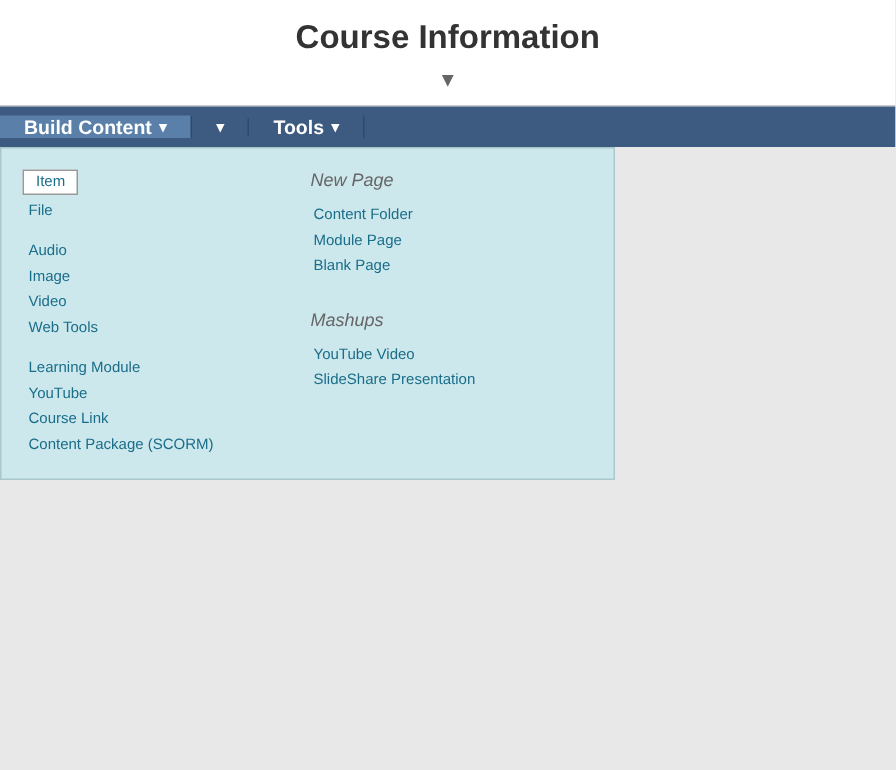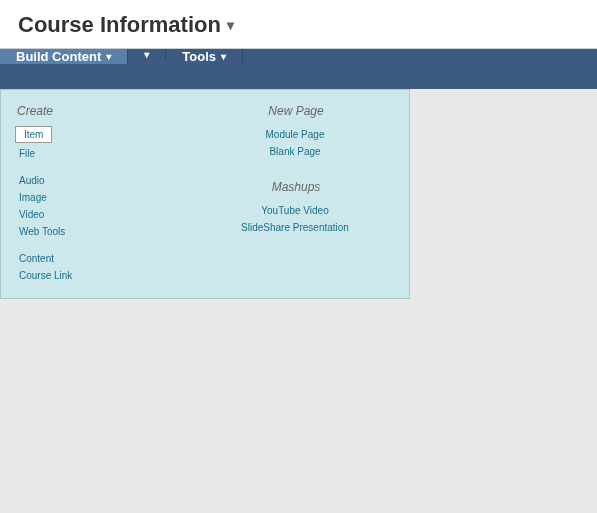--- a/index.html
+++ b/index.html
@@ -18,32 +18,33 @@
       padding: 12px 18px 10px 18px;
       border-bottom: 1px solid #ccc;
     }
     .page-title {
       font-size: 22px;
       font-weight: bold;
       color: #333;
       display: flex;
       align-items: center;
       gap: 6px;
+      flex-direction: column;
     }
     .page-title .chevron-icon {
       font-size: 14px;
       color: #666;
     }
 
     
     .toolbar {
       background: #3d5a80;
       display: flex;
-      align-items: flex-start;
-      height: 40px;
+      align-items: center;
+      height: 27px;
     }
     .toolbar-btn {
       display: flex;
       align-items: center;
       padding: 0 16px;
       color: #fff;
       font-size: 13px;
       font-weight: bold;
       cursor: pointer;
       gap: 5px;
@@ -103,21 +104,20 @@
       padding: 2px 8px;
       margin-bottom: 2px;
     }
 
     .separator {
       height: 10px;
     }
 
     .right-col {
       min-width: 180px;
-      align-items: center;
     }
   </style>
 </head>
 <body>
 
 <div class="page-header">
   <div class="page-title">
     <span>Course Information</span>
     <span class="chevron-icon">▾</span>
   </div>
@@ -133,41 +133,43 @@
   </button>
   <button class="toolbar-btn">
     <span>Tools</span>
     <span class="down-arrow">▾</span>
   </button>
 </div>
 
 <div class="dropdown-panel">
 
   <div class="dropdown-col">
-    <div class="section-heading">Create</div>
 
     <a class="menu-item highlighted">Item</a>
     <a class="menu-item">File</a>
 
     <div class="separator"></div>
 
     <a class="menu-item">Audio</a>
     <a class="menu-item">Image</a>
     <a class="menu-item">Video</a>
     <a class="menu-item">Web Tools</a>
 
     <div class="separator"></div>
 
-    <a class="menu-item">Content</a>
+    <a class="menu-item">Learning Module</a>
+    <a class="menu-item">YouTube</a>
     <a class="menu-item">Course Link</a>
+    <a class="menu-item">Content Package (SCORM)</a>
   </div>
 
   <div class="dropdown-col right-col">
     <div class="section-heading">New Page</div>
 
+    <a class="menu-item">Content Folder</a>
     <a class="menu-item">Module Page</a>
     <a class="menu-item">Blank Page</a>
 
     <div class="separator"></div>
     <div class="separator"></div>
 
     <div class="section-heading">Mashups</div>
 
     <a class="menu-item">YouTube Video</a>
     <a class="menu-item">SlideShare Presentation</a>

